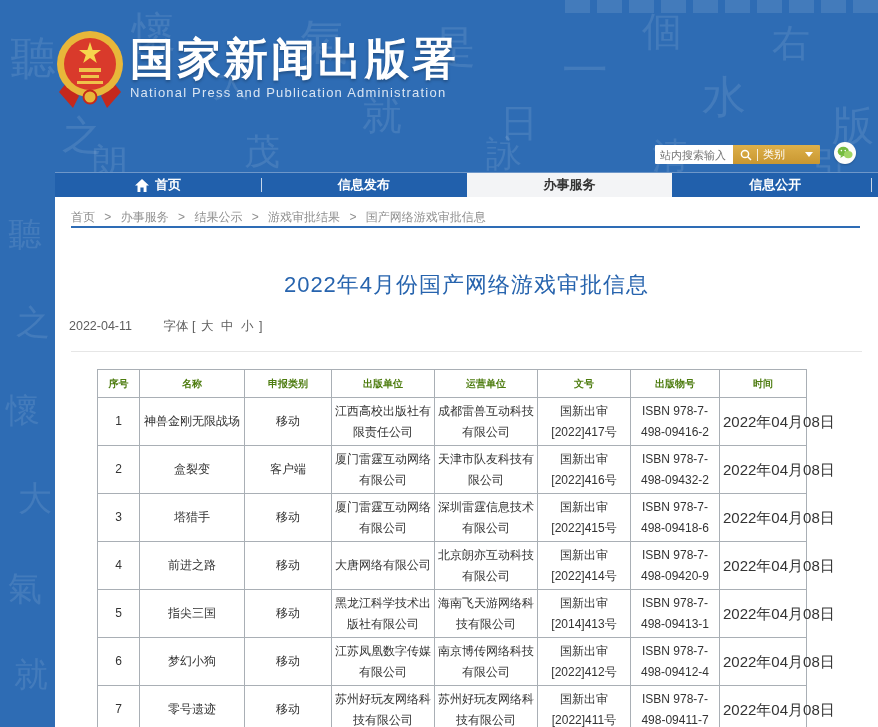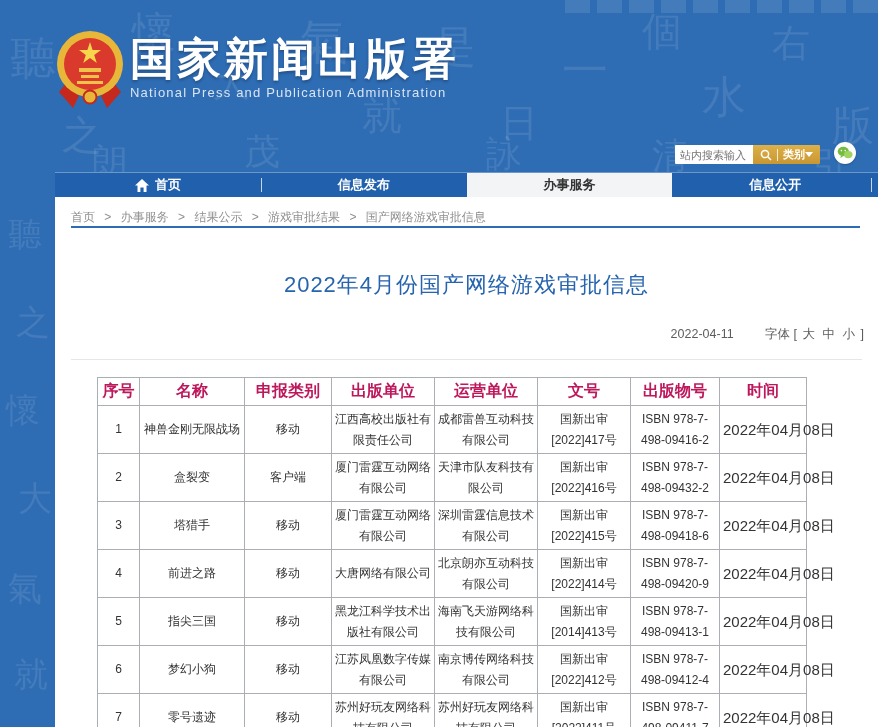--- a/index.html
+++ b/index.html
@@ -32,21 +32,21 @@
   .search-input{
     width:68px;height:19px;border:none;padding:0 5px;font-size:11px;color:#666;
     background:#ffffff;outline:none;border-radius:1px 0 0 1px;
     font-family:"Liberation Sans","DejaVu Sans",sans-serif;
   }
   .search-gold{
     height:19px;background:linear-gradient(180deg,#ddb04a,#c99731);
     display:flex;align-items:center;padding:0 7px;gap:5px;border-radius:0 1px 1px 0;
   }
   .search-gold .vbar{width:1px;height:12px;background:rgba(255,255,255,.8);}
-  .cat-btn{display:flex;align-items:center;gap:0;color:#fff;font-size:11px;font-weight:bold;cursor:pointer;}
+  .cat-btn{display:flex;align-items:center;gap:20px;color:#fff;font-size:11px;font-weight:normal;cursor:pointer;}
   .caret{width:0;height:0;border-left:4px solid transparent;border-right:4px solid transparent;border-top:5px solid #fff;}
   .wechat{margin-left:14px;width:22px;height:22px;border-radius:50%;background:#fdfdfb;
     display:flex;align-items:center;justify-content:center;box-shadow:0 1px 2px rgba(0,0,0,.2);cursor:pointer;}
   
   .main-nav{
     position:absolute;left:55px;top:172px;width:823px;height:25px;z-index:3;
     background:#2160ac;border-top:1px solid rgba(255,255,255,.35);
     display:flex;box-sizing:border-box;
   }
   .nav-item{
@@ -63,35 +63,35 @@
     background:#ffffff;box-sizing:border-box;padding:10px 14px 0 14px;
   }
   .breadcrumb{font-size:12px;color:#8f8f8f;padding:2px 0 0 2px;}
   .breadcrumb a{color:#8f8f8f;text-decoration:none;cursor:pointer;}
   .breadcrumb .sep{margin:0 6px;color:#8f8f8f;}
   .crumb-line{height:2px;background:#2e6cb5;margin:0 4px 0 2px;}
   .article-title{
     margin:42px 0 0 0;text-align:center;color:#2764ae;
     font-size:22px;font-weight:500;letter-spacing:1px;
   }
-  .article-meta{margin-top:26px;text-align:right;font-size:12.5px;color:#5d5d5d;}
+  .article-meta{margin-top:18px;text-align:left;font-size:12.5px;color:#5d5d5d;}
   .article-meta .date{margin-right:28px;}
   .font-size-ctl a{color:#5d5d5d;text-decoration:none;cursor:pointer;margin:0 2px;}
   .meta-line{height:1px;background:#e6e6e6;margin:16px 2px 0 2px;}
   
   .approval-table{
     border-collapse:collapse;table-layout:fixed;
     width:709px;margin:17px 0 0 28px;
   }
   .approval-table th,.approval-table td{
     border:1px solid #a9afb5;text-align:center;vertical-align:middle;
     padding:2px 3px;box-sizing:border-box;word-break:break-word;
   }
   .approval-table th{
-    height:28px;color:#be185d;font-size:16px;font-weight:bold;background:#fff;
+    height:28px;color:#4d7c0f;font-size:10px;font-weight:bold;background:#fff;
   }
   .approval-table td{
     height:48px;color:#333333;font-size:12px;line-height:21px;background:#fff;
   }
   .approval-table td.c7{white-space:nowrap;font-size:15px;}
 </style>
 </head>
 <body>
 
 <div class="bg-layer" id="bgLayer">

